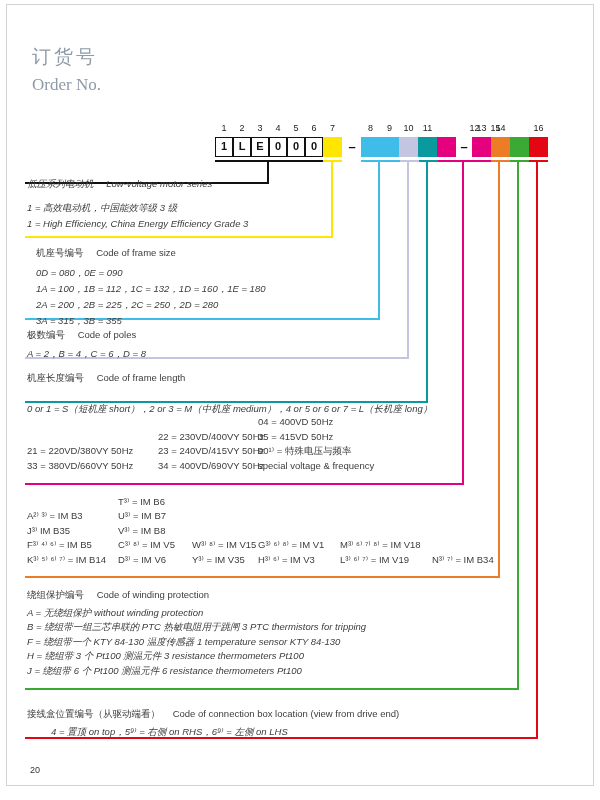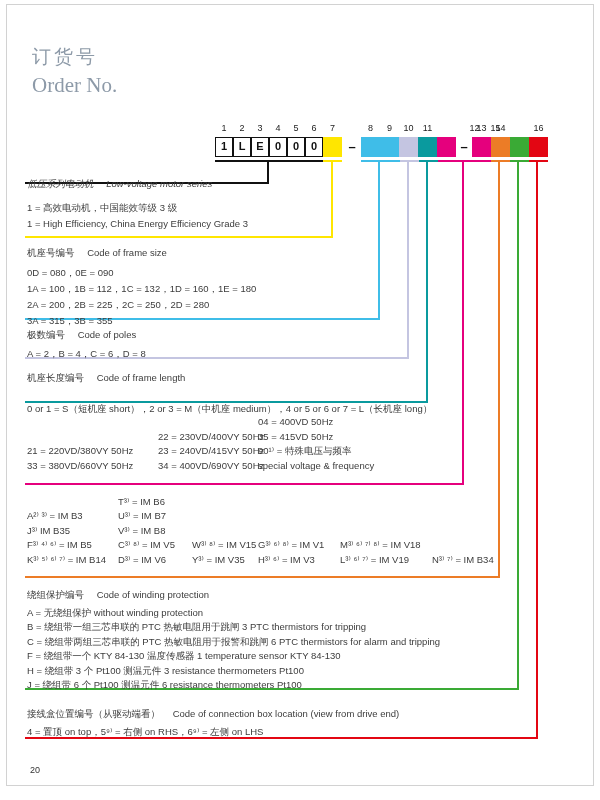--- a/index.html
+++ b/index.html
@@ -7,46 +7,46 @@
     width:600px;height:800px;position:relative;background:#ffffff;
     font-family:"Liberation Sans","DejaVu Sans",sans-serif;
     color:#3c3c3c;overflow:hidden;
   }
   .page-frame{position:absolute;left:6px;top:4px;width:586px;height:780px;
     border:1px solid #d2d2d2;pointer-events:none;}
   
   .title{position:absolute;left:32px;top:44px;color:#8d9aa8;
     font-family:"Liberation Serif","DejaVu Serif",serif;}
   .t-zh{font-size:19px;letter-spacing:3px;line-height:26px;}
-  .t-en{font-size:21px;line-height:30px;}
+  .t-en{font-size:17px;line-height:30px;}
   
   .code-num{position:absolute;top:122px;height:12px;font-size:9px;line-height:12px;
     text-align:center;color:#222;}
   .code-box{position:absolute;top:137px;height:20px;box-sizing:border-box;
     text-align:center;font-size:11px;font-weight:bold;line-height:20px;color:#111;}
   .code-box.white{background:#fff;border:1.5px solid #111;line-height:17px;}
   .dash{position:absolute;top:137px;width:14px;height:20px;line-height:19px;
     text-align:center;font-weight:bold;font-size:13px;color:#111;}
   
   .hline{position:absolute;height:2px;}
   .vline{position:absolute;width:2px;}
   
   .section{position:absolute;left:27px;font-size:9.5px;white-space:nowrap;}
   .sec-title{white-space:nowrap;}
   .sec-title .en{margin-left:10px;}
-  .tline{white-space:nowrap;}
+  .tline{white-space:nowrap;font-style:italic;}
   #s1{top:178px;font-style:italic;}
   #s2{top:200px;}  #s2 .tline{line-height:16px;}
-  #s3{top:247px;}  #s3 .sec-body{margin-top:5px;} #s3 .tline{line-height:16px;}
+  #s3{top:247px;margin-left:9px;}  #s3 .sec-body{margin-top:5px;} #s3 .tline{line-height:16px;}
   #s4{top:329px;}  #s4 .sec-body{margin-top:4px;} #s4 .tline{line-height:15px;}
   #s5{top:372px;}  #s5 .sec-body{margin-top:16px;} #s5 .tline{line-height:15px;}
   #s6{top:411px;}
   #s7{top:492px;}
   #s8{top:589px;}  #s8 .sec-body{margin-top:4px;} #s8 .tline{line-height:14.4px;}
-  #s9{top:708px;}  #s9 .sec-body{margin-top:3px;} #s9 .tline{line-height:15px;}
+  #s9{top:708px;}  #s9 .sec-body{margin-top:3px;} #s9 .tline{line-height:15px;margin-left:24px;}
   .grid{display:grid;}
   .cell{white-space:nowrap;overflow:visible;}
   #s6 .grid{margin-top:5px;grid-template-columns:131px 100px 1fr;grid-auto-rows:14.5px;width:440px;}
   #s7 .grid{margin-top:4px;grid-template-columns:91px 74px 66px 82px 92px 1fr;grid-auto-rows:14.4px;width:528px;}
   .page-num{position:absolute;left:30px;top:765px;font-size:9px;color:#333;}
 </style>
 </head>
 <body>
 
 <div class="page-frame"></div>
@@ -223,21 +223,20 @@
 </div>
 
 <div class="section" id="s8">
   <div class="sec-title">
     <span class="zh">绕组保护编号</span>
     <span class="en">Code of winding protection</span>
   </div>
   <div class="sec-body">
       <div class="tline">A = 无绕组保护  without winding protection</div>
       <div class="tline">B = 绕组带一组三芯串联的 PTC 热敏电阻用于跳闸  3 PTC thermistors for tripping</div>
-      <div class="tline">C = 绕组带两组三芯串联的 PTC 热敏电阻用于报警和跳闸  6 PTC thermistors for alarm and tripping</div>
       <div class="tline">F = 绕组带一个 KTY 84-130 温度传感器  1 temperature sensor KTY 84-130</div>
       <div class="tline">H = 绕组带 3 个 Pt100 测温元件  3 resistance thermometers Pt100</div>
       <div class="tline">J = 绕组带 6 个 Pt100 测温元件  6 resistance thermometers Pt100</div>
     </div>
 </div>
 
 <div class="section" id="s9">
   <div class="sec-title">
     <span class="zh">接线盒位置编号（从驱动端看）</span>
     <span class="en">Code of connection box location (view from drive end)</span>

